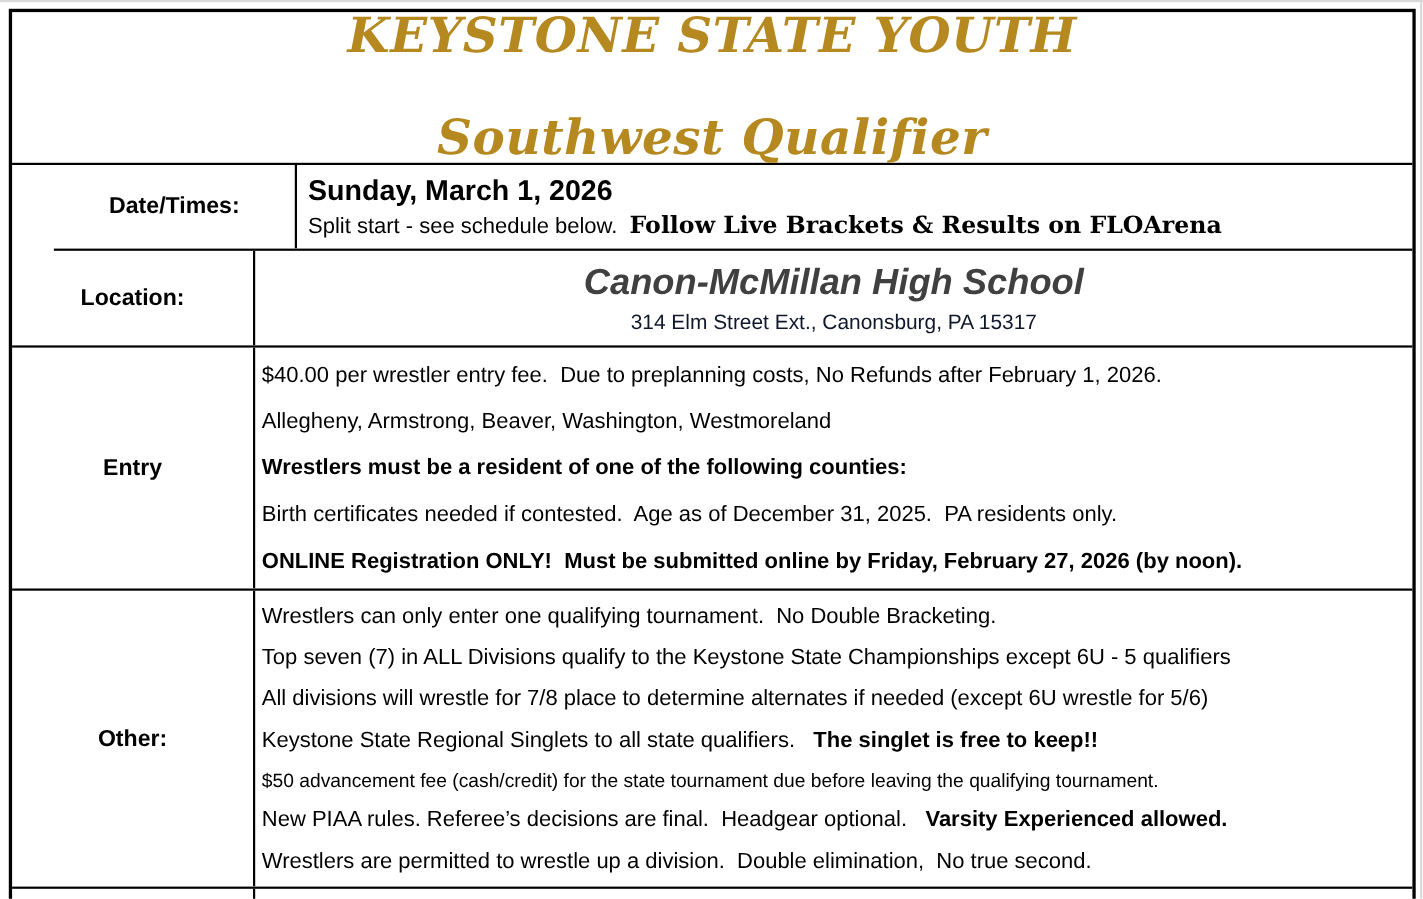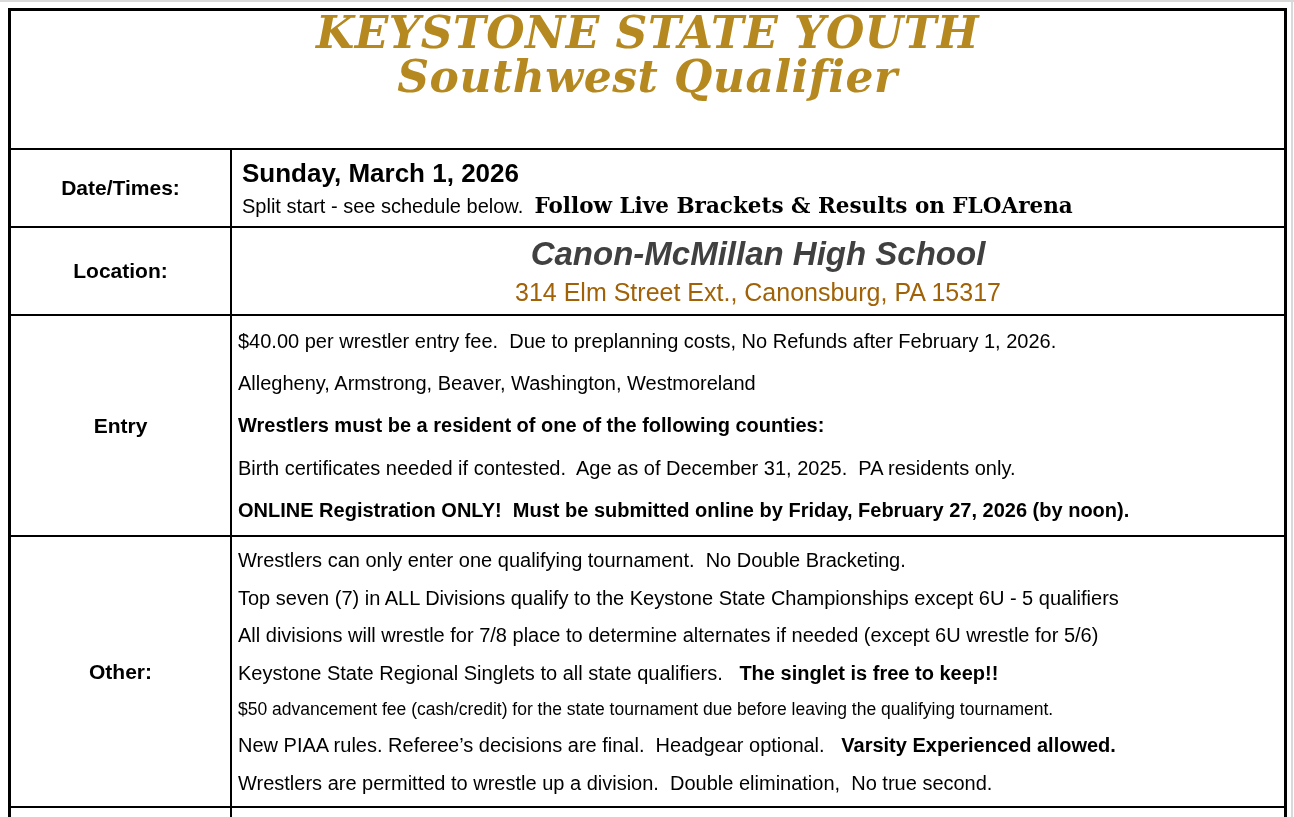--- a/index.html
+++ b/index.html
@@ -25,38 +25,38 @@
     border: 3px solid #000000;
     background: #ffffff;
   }
   .row {
     display: flex;
     border-bottom: 2px solid #000000;
     overflow: hidden;
   }
   .row:last-child { border-bottom: none; }
   .r-header  { height: 139px; }
-  .r-date    { height: 78px; }
+  .r-date    { height: 78px; margin-left: 38px; }
   .r-loc     { height: 88px; }
   .r-entry   { height: 221px; }
   .r-other   { height: 271px; }
   .r-partial { height: 40px; }
   .lbl {
     flex: 0 0 221px;
     border-right: 2px solid #000000;
     display: flex; align-items: center; justify-content: center;
     font-weight: bold; font-size: 21px;
   }
   .content { flex: 1; min-width: 0; }
 
   
   .header-stack {
     width: 100%; height: 100%;
     display: flex; flex-direction: column;
-    justify-content: flex-start; align-items: center;
+    justify-content: space-between; align-items: center;
     text-align: center;
   }
   .title-line {
     font-family: "DejaVu Serif", serif;
     font-weight: bold; font-style: italic;
     color: #b5891f;
     font-size: 44px; line-height: 1;
     letter-spacing: 0.5px;
   }
 
@@ -79,21 +79,21 @@
     height: 100%;
     display: flex; flex-direction: column;
     justify-content: space-evenly; align-items: center;
     text-align: center;
   }
   .loc-name {
     color: #404040;
     font-weight: bold; font-style: italic;
     font-size: 33px; line-height: 1;
   }
-  .loc-addr { color: #a16207; font-size: 25px; line-height: 1; }
+  .loc-addr { color: #0f172a; font-size: 19px; line-height: 1; }
 
   
   .para-stack {
     height: 100%;
     display: flex; flex-direction: column;
     justify-content: space-around;
     padding: 4px 4px 4px 6px;
   }
   .para { font-size: 20px; line-height: 1.1; white-space: pre-wrap; }
   .para .b { font-weight: bold; }

